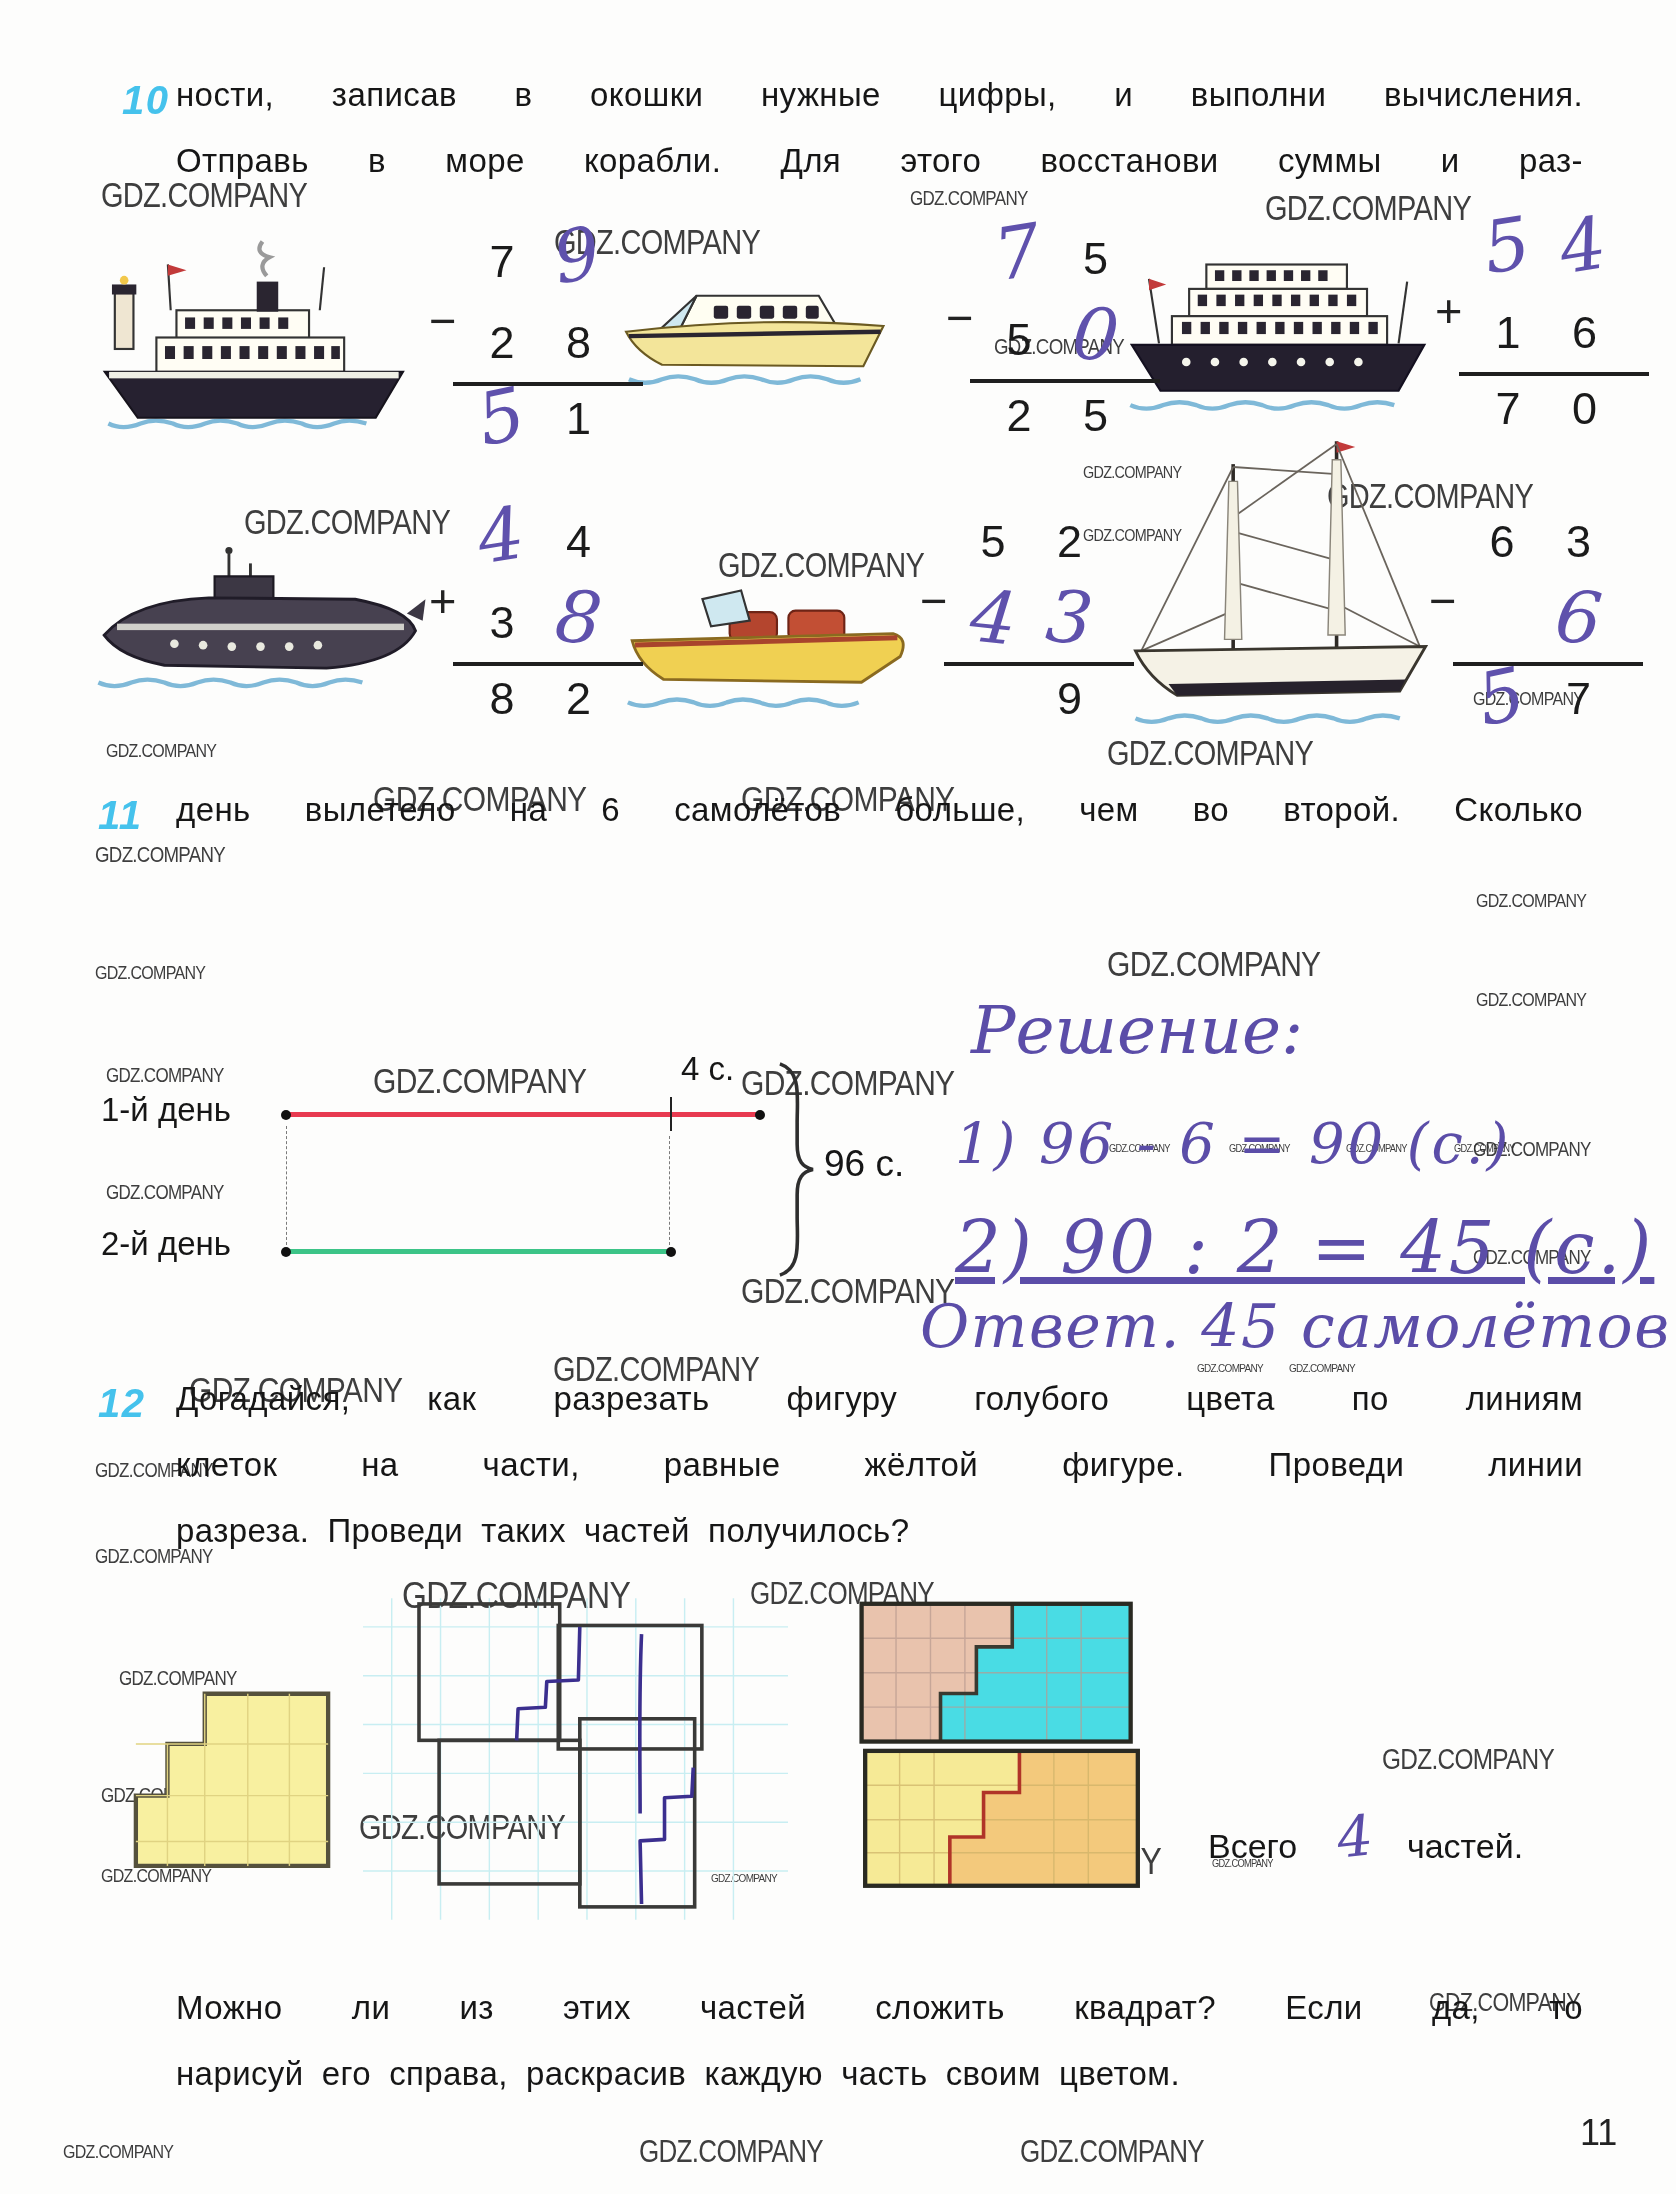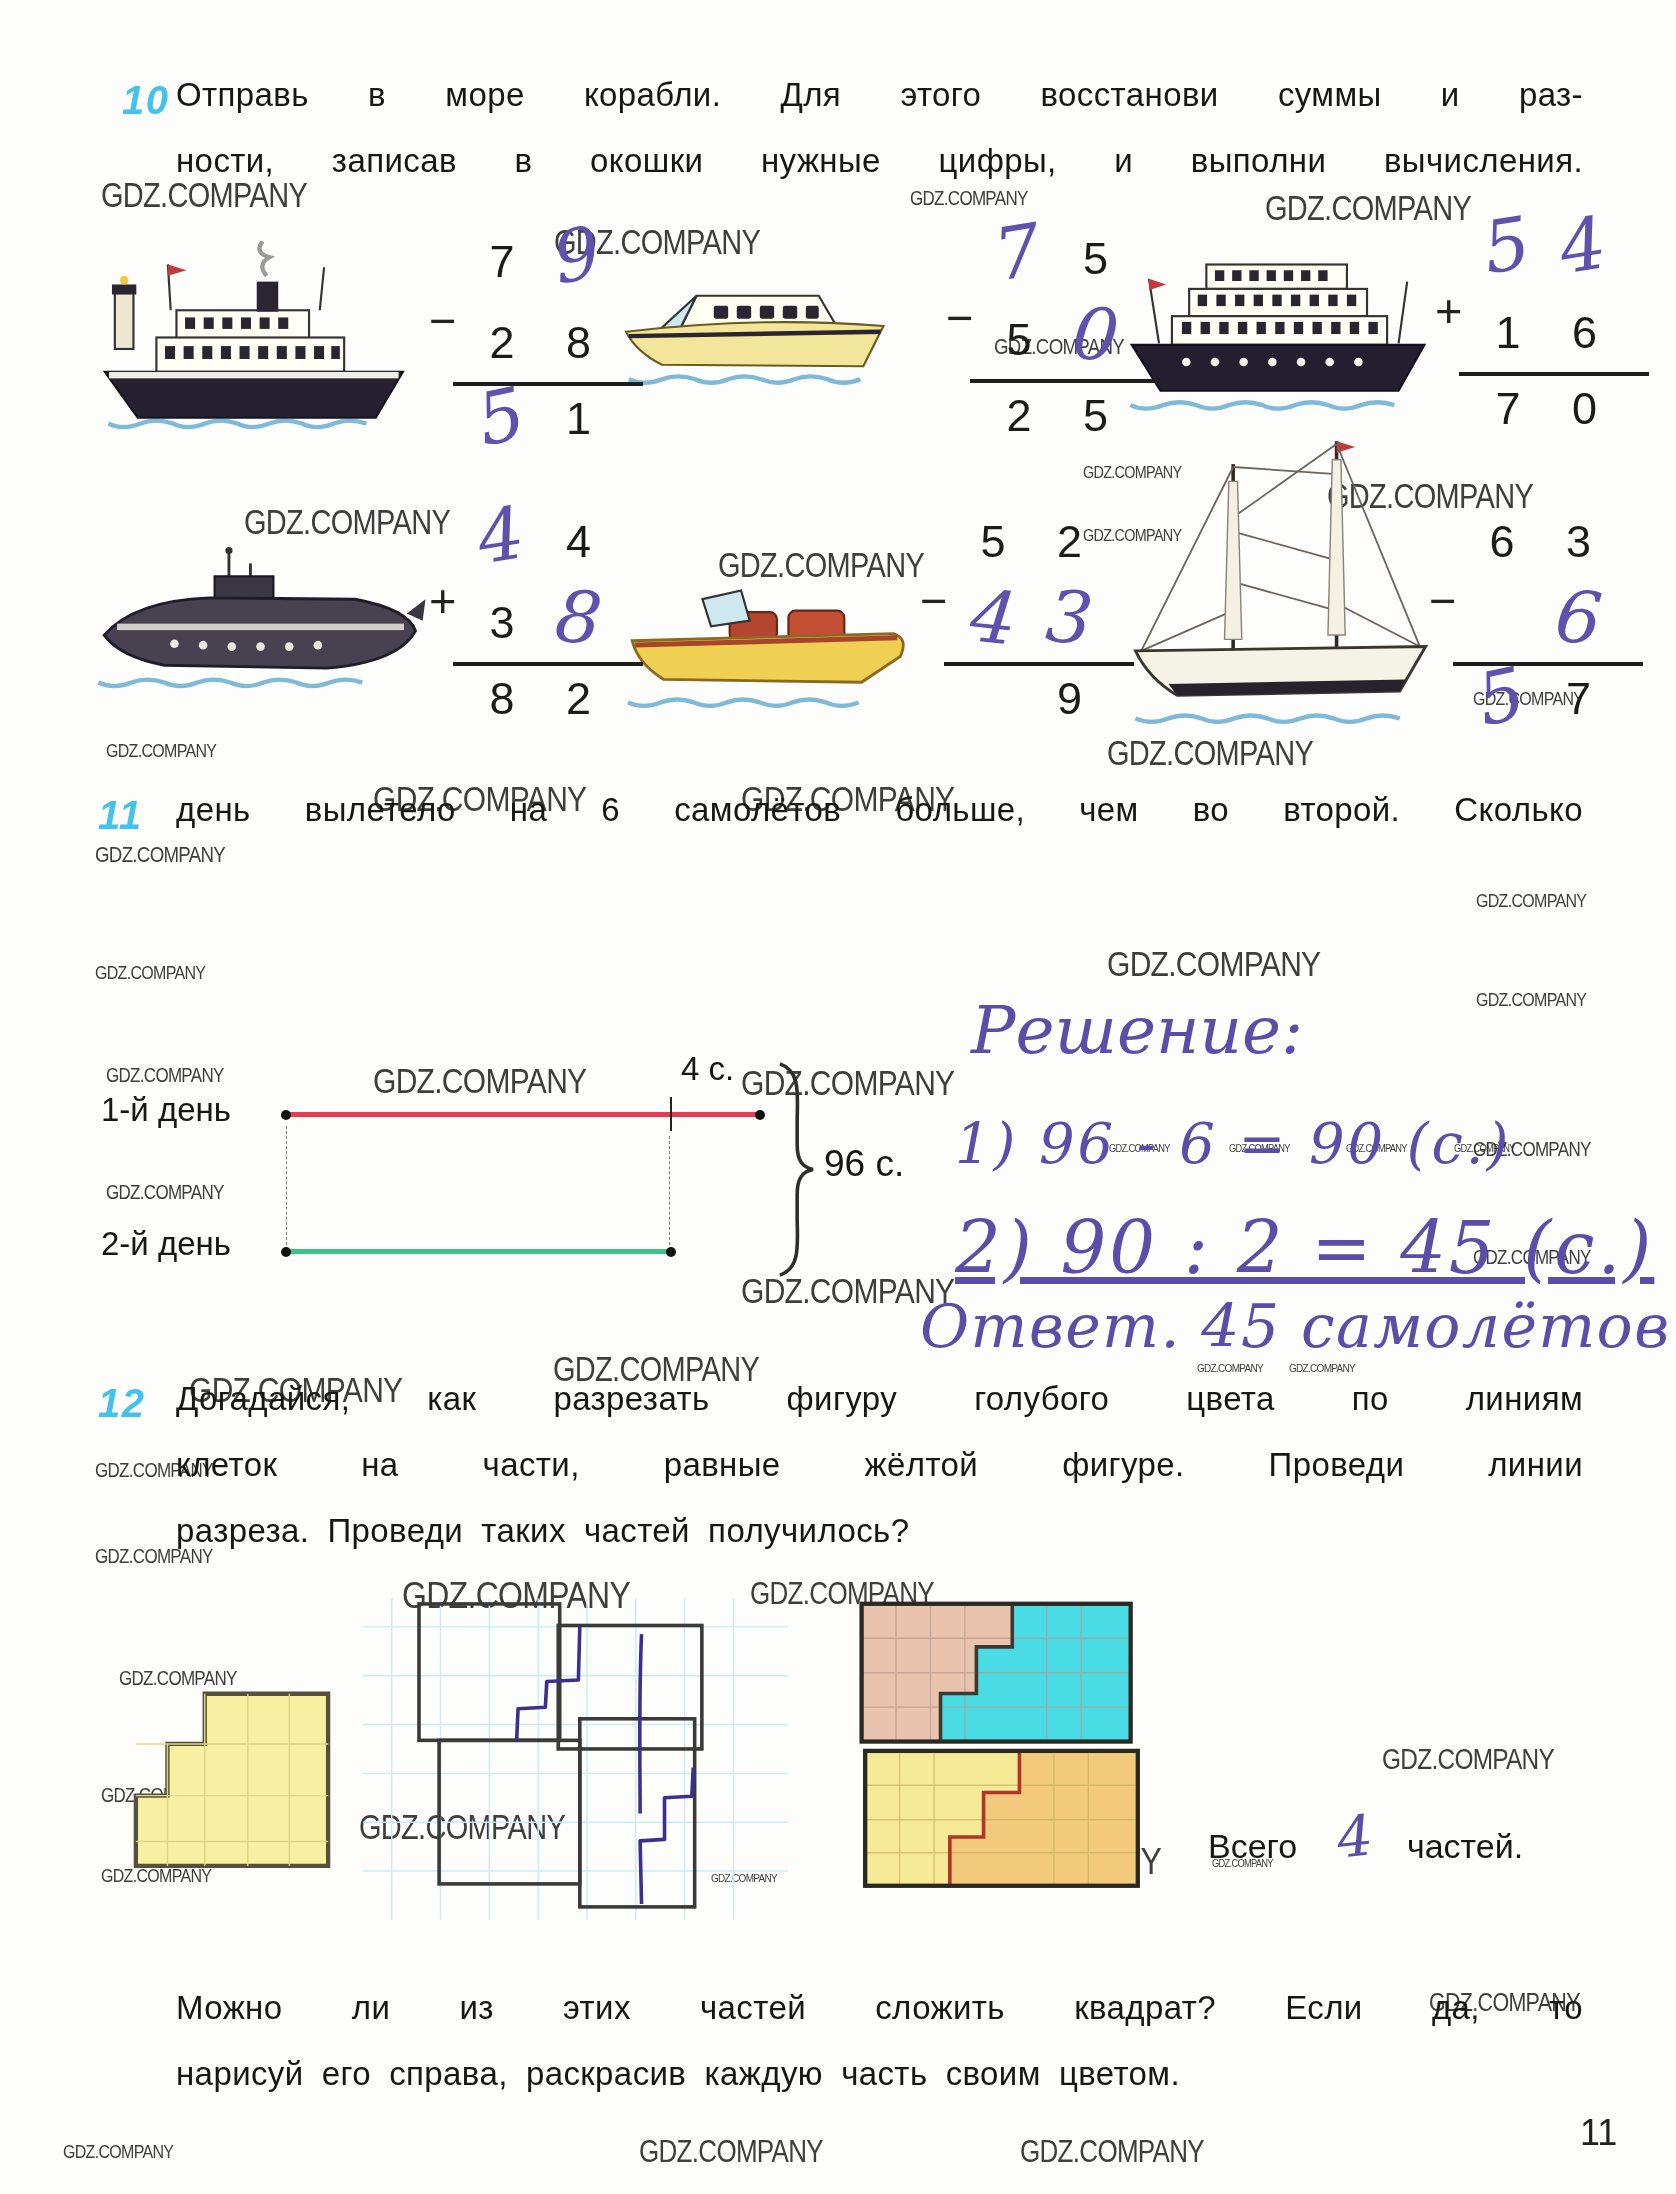--- a/index.html
+++ b/index.html
@@ -92,22 +92,22 @@
       <div class="wm" style="left: 101px; top: 1865px; font-size: 16px;">GDZ.COMPANY</div>
       <div class="wm" style="left: 711px; top: 1871px; font-size: 10px;">GDZ.COMPANY</div>
       <div class="wm" style="left: 1429px; top: 1989px; font-size: 21.5px;">GDZ.COMPANY</div>
       <div class="wm" style="left: 63px; top: 2141px; font-size: 16px;">GDZ.COMPANY</div>
       <div class="wm" style="left: 639px; top: 2134px; font-size: 26px;">GDZ.COMPANY</div>
       <div class="wm" style="left: 1020px; top: 2134px; font-size: 26px;">GDZ.COMPANY</div>
     </div>
 
   <div class="pnum" style="left:98px;top:78px;margin-left:24px;">10</div>
   <div class="tblock" style="left:176px;top:62px;">
+      <div class="tline fill">ности, записав в окошки нужные цифры, и выполни вычисления.</div>
       <div class="tline fill">Отправь в море корабли. Для этого восстанови суммы и раз-</div>
-      <div class="tline fill">ности, записав в окошки нужные цифры, и выполни вычисления.</div>
     </div>
 
   <div class="ship" style="left:90px;top:230px;">
     <svg width="327" height="215" viewBox="0 0 455 300">
       <path d="M25 270 q20 10 45 0 q20 -8 45 0 q20 10 45 0 q20 -8 45 0 q20 10 45 0 q20 -8 45 0 q20 10 45 0 q20 -8 45 0" stroke="#7fb9d8" stroke-width="6" fill="none"></path>
       <rect x="34" y="88" width="26" height="78" fill="#efe6d2" stroke="#333" stroke-width="3"></rect>
       <rect x="30" y="76" width="34" height="14" fill="#2a2530"></rect>
       <circle cx="47" cy="70" r="6" fill="#f2c84b"></circle>
       <rect x="120" y="112" width="185" height="40" fill="#fffdf4" stroke="#333" stroke-width="3"></rect>
       <rect x="92" y="150" width="262" height="48" fill="#fffdf4" stroke="#333" stroke-width="3"></rect>

